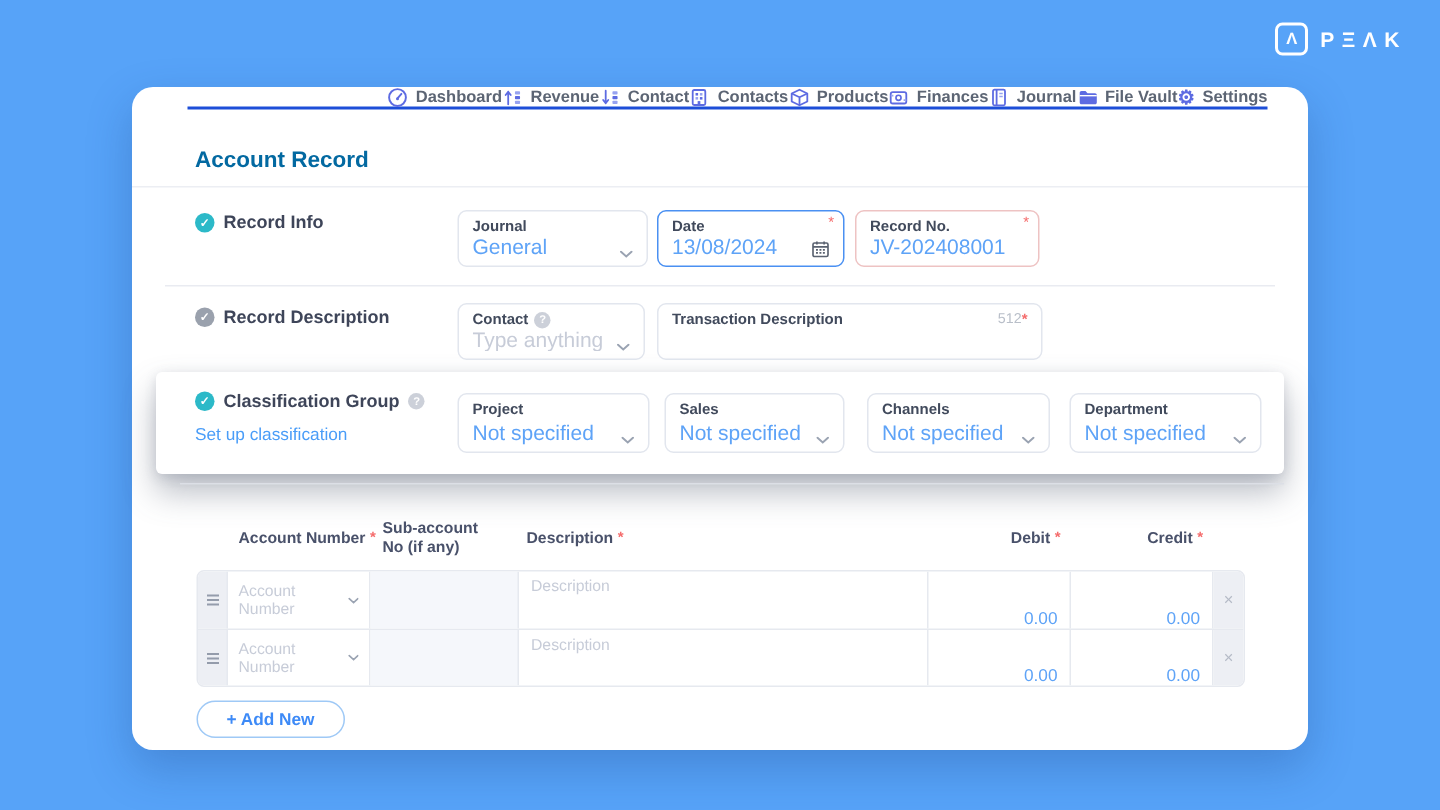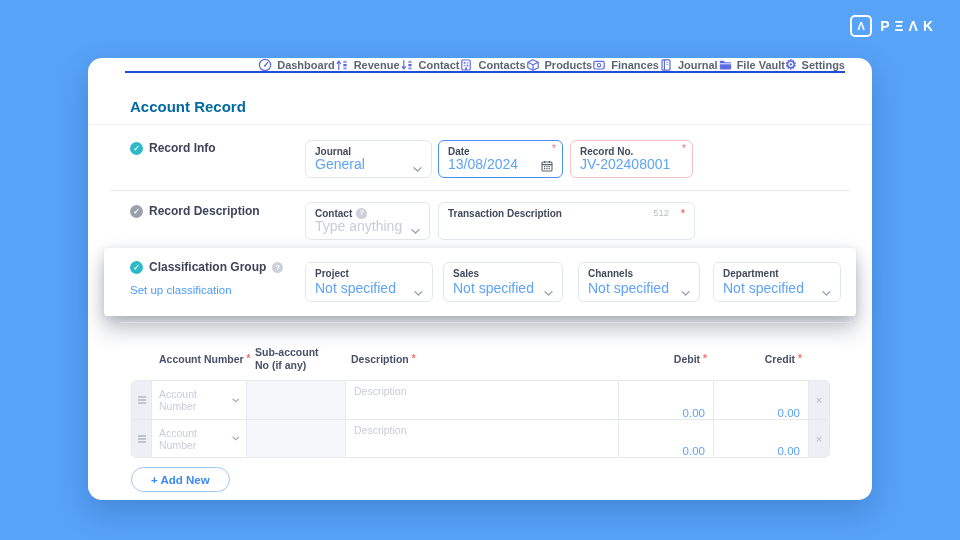--- a/index.html
+++ b/index.html
@@ -28,21 +28,21 @@
   .check{width:13px;height:13px;border-radius:50%;display:inline-flex;align-items:center;justify-content:center;color:#fff;font-size:8px;flex:none}
   .check.teal{background:#2cb9c8}.check.gray{background:#9aa1ad}
   .help{width:11px;height:11px;border-radius:50%;background:#ccd0d9;color:#fff;font-size:7.5px;display:inline-flex;align-items:center;justify-content:center;font-weight:700;flex:none}
   .setup-link{position:absolute;font-size:11.5px;color:#4a9df8;cursor:pointer;white-space:nowrap}
 
   
   .field{position:absolute;height:38px;border:1px solid #e2e6ee;border-radius:6px;background:#fff;padding:5px 9px 5px;display:flex;flex-direction:column;justify-content:space-between;cursor:pointer}
   .field.focused{border-color:#4a90f2}
   .field.warn{border-color:#eec3c3}
   .f-label{font-size:10px;font-weight:700;color:#414a5c;display:flex;align-items:center;gap:4px;line-height:1.1}
-  .f-label .spread{margin-left:auto;display:flex;align-items:center;gap:12px}
+  .f-label .spread{margin-left:auto;display:flex;align-items:center;gap:0}
   .f-value{font-size:14px;color:#5ea3f7;display:flex;align-items:flex-end;justify-content:space-between;line-height:1.1}
   .ph{color:#c7ccd8}
   .counter{color:#b9bfc9;font-size:9.5px;font-weight:400}
   .req{color:#f56c6c;font-size:10px;line-height:1}
   .corner-req{position:absolute;top:3px;right:6px}
   .divider{position:absolute;height:1px;background:#e9ebf1}
   .divider.dark{background:#dcdfe6}
 
   
   .band{position:absolute;left:16px;top:190px;width:752px;height:68px;background:#fff;border-radius:4px;

